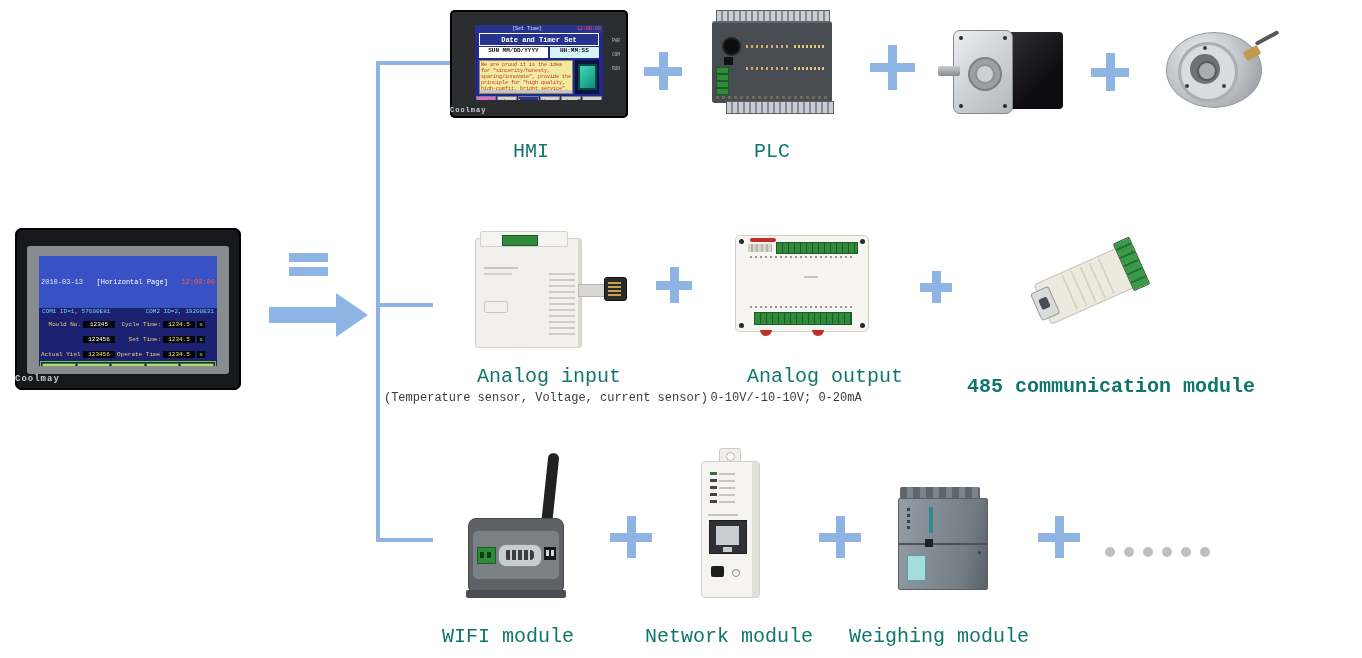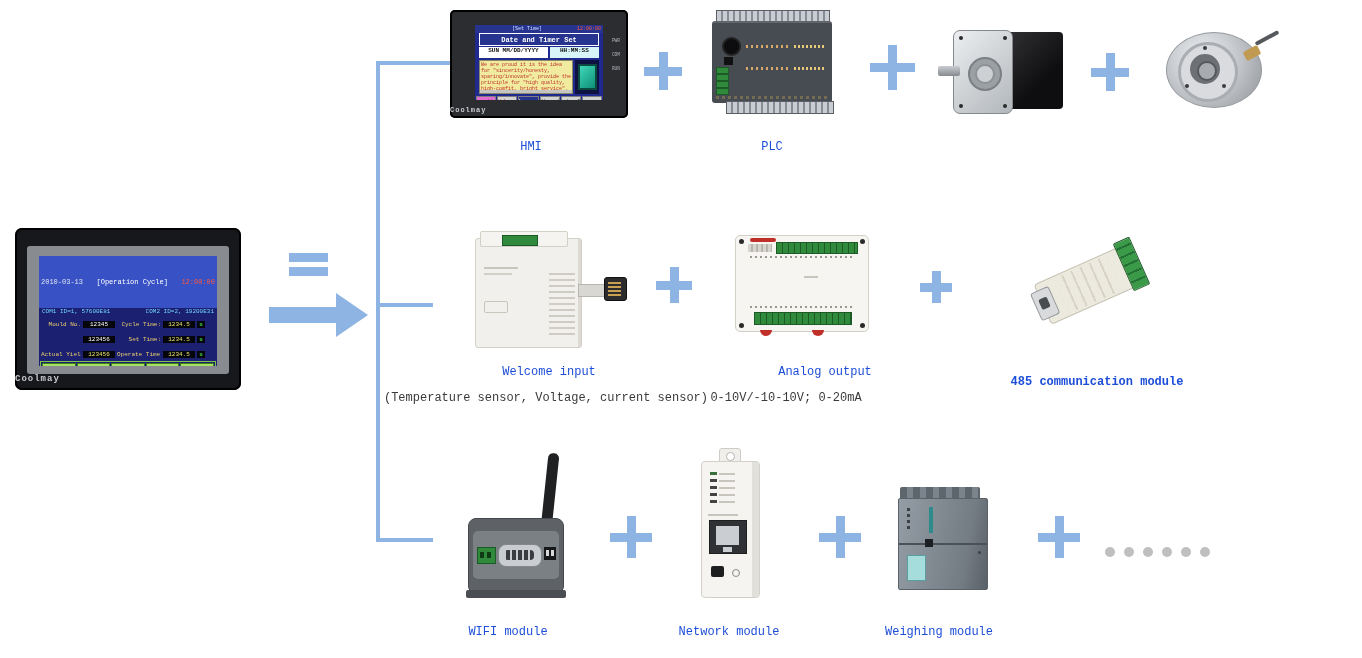--- a/index.html
+++ b/index.html
@@ -5,21 +5,21 @@
   html,body{margin:0;padding:0;background:#fff;}
   #canvas{position:relative;width:1362px;height:658px;background:#fff;overflow:hidden;
           font-family:"Liberation Mono","DejaVu Sans Mono",monospace;}
   .abs{position:absolute;}
   
   .blue{background:#8DB4E2;}
   .plus{position:absolute;}
   .plus i{position:absolute;background:#8DB4E2;display:block;}
   .plus .ph{left:0;right:0;top:calc(50% - 4.5px);height:9px;}
   .plus .pv{top:0;bottom:0;left:calc(50% - 4.5px);width:9px;}
-  .lbl{position:absolute;text-align:center;font-size:12px;color:#1d4ed8;white-space:nowrap;}
+  .lbl{position:absolute;text-align:center;font-size:20px;color:#0f766e;white-space:nowrap;}
   .sub{position:absolute;text-align:center;font-size:12px;color:#3a3a3a;white-space:nowrap;}
   .dotrow{position:absolute;display:flex;gap:9px;}
   .dotrow span{width:10px;height:10px;border-radius:50%;background:#BFBFBF;display:block;}
   
   .dev-bezel{position:absolute;background:#17181b;border-radius:7px;box-shadow:inset 0 0 0 2px #000;}
   .dev-gray{position:absolute;background:#888b90;border-radius:3px;}
   .brand{position:absolute;left:0;right:0;text-align:left;color:#c9ccd1;font-size:9px;font-weight:bold;letter-spacing:1px;}
   
   .scr{position:absolute;display:flex;flex-direction:column;overflow:hidden;background:#1c2070;}
   .tbar{display:flex;align-items:center;background:#3852c6;color:#fff;}
@@ -36,21 +36,21 @@
 </head>
 <body>
 
 <div id="canvas">
 
   <div class="dev-bezel" style="left:15px;top:228px;width:226px;height:162px;">
     <div class="dev-gray" style="left:12px;top:18px;width:202px;height:128px;"></div>
     <div class="scr" style="left:24px;top:28px;width:178px;height:110px;">
       <div class="tbar" style="height:20px;padding:16px 2px;flex:none;">
         <span class="mini" style="font-size:7px;color:#dfe4ee;">2010-03-13</span>
-        <span class="mini" style="font-size:7px;color:#fff;flex:1;text-align:center;">[Operation Cycle]</span>
+        <span class="mini" style="font-size:7px;color:#fff;flex:1;text-align:center;">[Horizontal Page]</span>
         <span class="mini" style="font-size:7px;color:#ff5a3c;">12:00:00</span>
       </div>
       <div style="height:9px;display:flex;justify-content:space-between;padding:0 3px;flex:none;">
         <span class="mini" style="font-size:6px;color:#6fd4ff;">COM1 ID=1, 57600E81</span>
         <span class="mini" style="font-size:6px;color:#6fd4ff;">COM2 ID=2, 19200E31</span>
       </div>
       <div style="flex:none;height:42px;display:flex;flex-direction:column;justify-content:space-between;padding:1px 2px;">
         <div style="display:flex;align-items:center;gap:2px;height:12px;">
           <span class="mini" style="font-size:6px;color:#e8cf6e;width:40px;text-align:right;">Mould No.</span>
           <span class="valbox mini" style="font-size:6px;width:32px;">12345</span>
@@ -217,21 +217,21 @@
       <div class="abs" style="left:8px;top:34px;width:28px;height:2px;background:#d2cfc7;"></div>
       <div class="abs" style="left:8px;top:62px;width:22px;height:10px;border:1px solid #c8c5bd;border-radius:2px;"></div>
       <div class="vent" style="right:6px;top:34px;width:26px;height:62px;"></div>
       <div class="abs" style="right:0;top:0;bottom:0;width:3px;background:#dcd9d2;"></div>
     </div>
     <div class="abs" style="left:578px;top:284px;width:28px;height:11px;background:#d9d7d2;border:1px solid #b8b5ae;"></div>
     <div class="abs" style="left:604px;top:277px;width:21px;height:22px;background:#2b2b2d;border-radius:3px;border:1px solid #111;">
       <div class="abs" style="left:3px;top:4px;width:13px;height:14px;background:repeating-linear-gradient(0deg,#c8a050 0 2px,#2b2b2d 2px 4px);"></div>
     </div>
   </div>
-  <div class="lbl" style="left:449px;top:365px;width:200px;">Welcome input</div>
+  <div class="lbl" style="left:449px;top:365px;width:200px;">Analog input</div>
   <div class="sub" style="left:381px;top:391px;width:330px;">(Temperature sensor, Voltage, current sensor)</div>
 
   <div class="plus" style="left:656px;top:267px;width:36px;height:36px;">
       <i class="ph"></i>
       <i class="pv"></i>
     </div>
 
   <div>
     <div class="whitebox" style="left:735px;top:235px;width:132px;height:95px;border-radius:5px;background:#f6f5f2;">
       <div class="abs" style="left:3px;top:3px;width:5px;height:5px;background:#2a2a2a;border-radius:50%;"></div>

